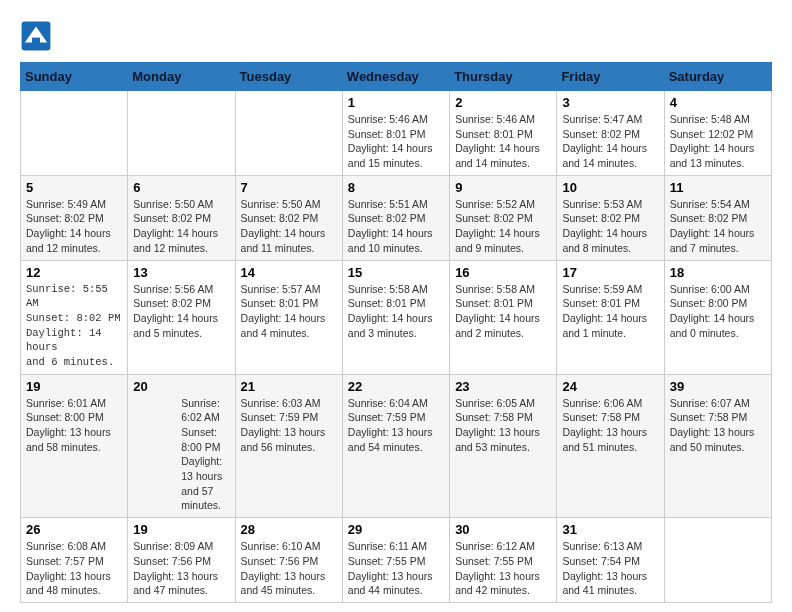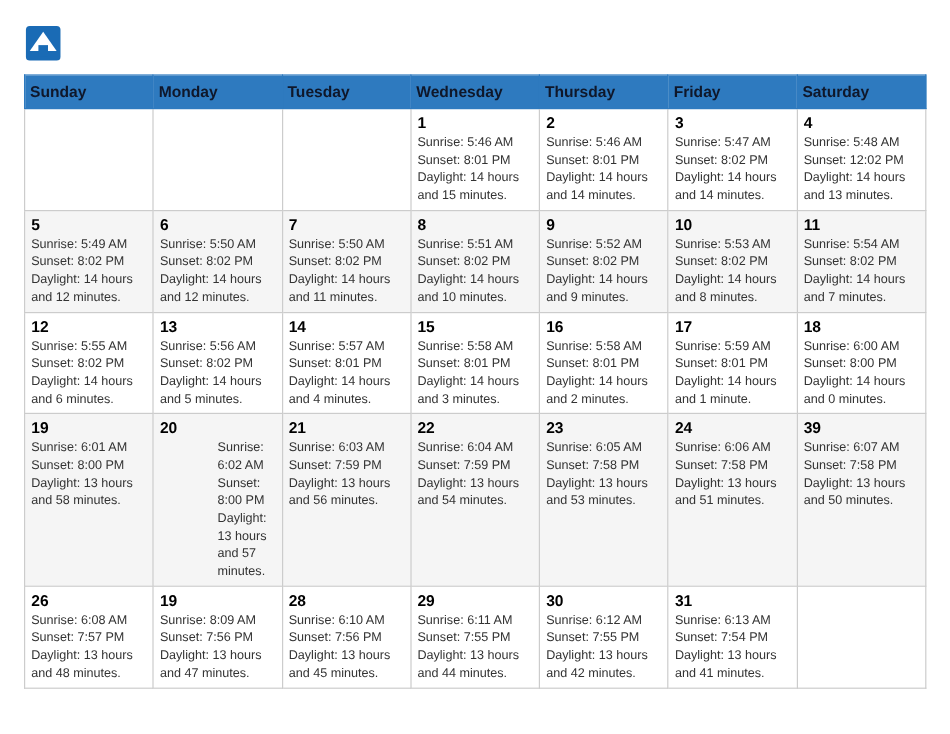--- a/index.html
+++ b/index.html
@@ -198,21 +198,21 @@
           <span class="day-number">11</span>
           <div class="day-info" style="white-space: pre-line;">Sunrise: 5:54 AM
 Sunset: 8:02 PM
 Daylight: 14 hours
 and 7 minutes.</div>
         </td>
       </tr>
       <tr>
         <td>
           <span class="day-number">12</span>
-          <div class="day-info" style="white-space: pre-line;">Sunrise: 5:55 AM
+          <div class="day-info" style="white-space: pre-line; font-family: Liberation Mono, monospace;">Sunrise: 5:55 AM
 Sunset: 8:02 PM
 Daylight: 14 hours
 and 6 minutes.</div>
         </td>
         <td>
           <span class="day-number">13</span>
           <div class="day-info" style="white-space: pre-line;">Sunrise: 5:56 AM
 Sunset: 8:02 PM
 Daylight: 14 hours
 and 5 minutes.</div>

